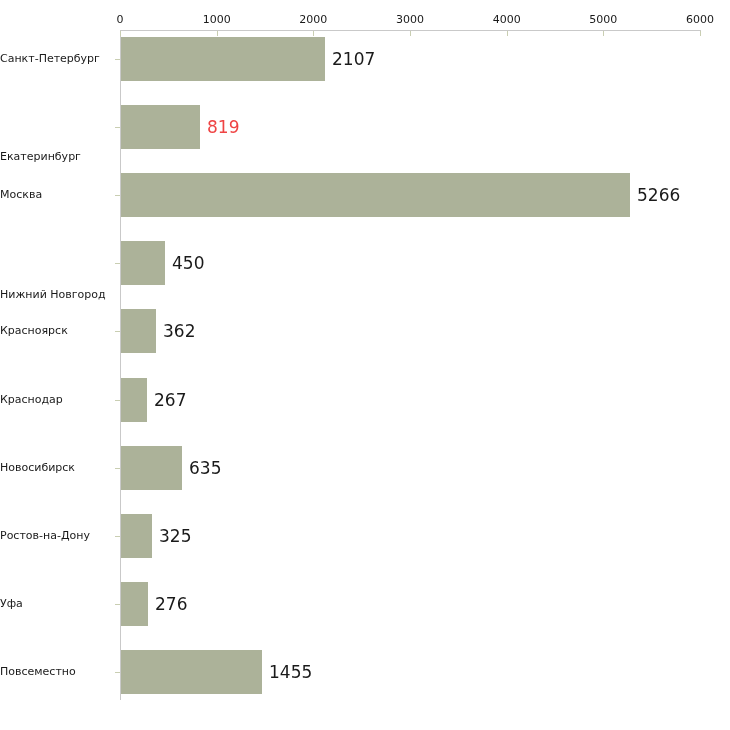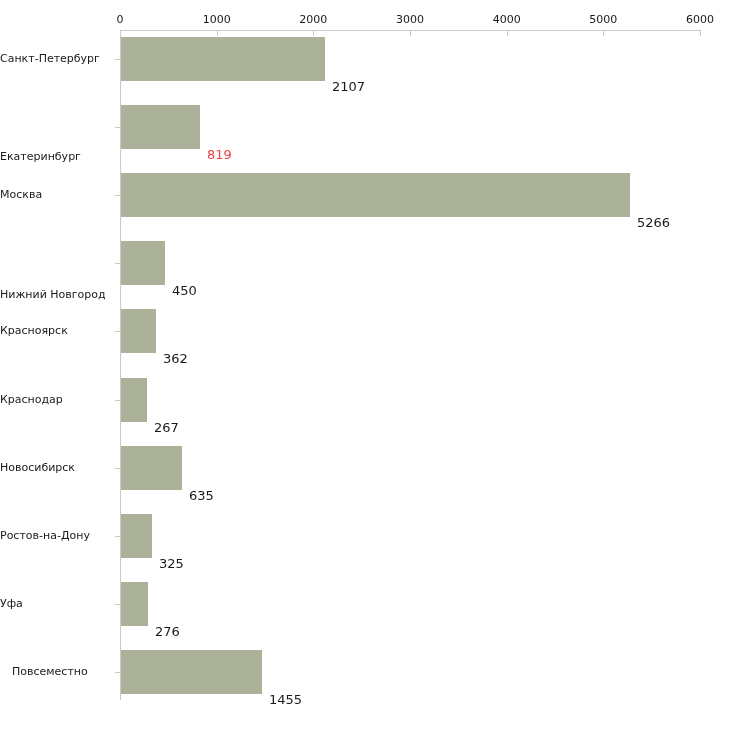--- a/index.html
+++ b/index.html
@@ -51,25 +51,24 @@
     color: #1a1a1a;
     line-height: 16px;
     white-space: nowrap;
   }
   .bar {
     position: absolute;
     height: 44px;
   }
   .value-label {
     position: absolute;
-    font-size: 13px;
+    font-size: 17px;
     color: #1a1a1a;
     line-height: 16px;
     white-space: nowrap;
-    margin-top: 28px;
   }
 </style>
 </head>
 <body>
 
 <div class="chart" id="chart">
     <div class="axis-line" style="left: 120px; top: 30px; width: 581px; height: 1px;"></div>
     <div class="axis-line" style="left: 120px; top: 30px; width: 1px; height: 670px;"></div>
     <div class="x-tick-label" style="left: 120px; top: 13px; color: rgb(26, 26, 26);">0</div>
     <div class="x-tick-mark" style="left: 120px; top: 31px; background: rgb(201, 206, 178);"></div>
@@ -115,16 +114,16 @@
     <div class="value-label" style="left: 189px; top: 460px; color: rgb(26, 26, 26);">635</div>
     <div class="y-tick-mark" style="left: 115px; top: 536px; background: rgb(201, 206, 178);"></div>
     <div class="category-label" style="top: 528px; color: rgb(26, 26, 26);">Ростов-на-Дону</div>
     <div class="bar" style="left: 121px; top: 514px; width: 31px; background: rgb(172, 178, 153);"></div>
     <div class="value-label" style="left: 159px; top: 528px; color: rgb(26, 26, 26);">325</div>
     <div class="y-tick-mark" style="left: 115px; top: 604px; background: rgb(201, 206, 178);"></div>
     <div class="category-label" style="top: 596px; color: rgb(26, 26, 26);">Уфа</div>
     <div class="bar" style="left: 121px; top: 582px; width: 27px; background: rgb(172, 178, 153);"></div>
     <div class="value-label" style="left: 155px; top: 596px; color: rgb(26, 26, 26);">276</div>
     <div class="y-tick-mark" style="left: 115px; top: 672px; background: rgb(201, 206, 178);"></div>
-    <div class="category-label" style="top: 664px; color: rgb(26, 26, 26); padding-left: 12px;">Повсеместно</div>
+    <div class="category-label" style="top: 664px; color: rgb(26, 26, 26);">Повсеместно</div>
     <div class="bar" style="left: 121px; top: 650px; width: 141px; background: rgb(172, 178, 153);"></div>
     <div class="value-label" style="left: 269px; top: 664px; color: rgb(26, 26, 26);">1455</div>
   </div>
 
 </body></html>

